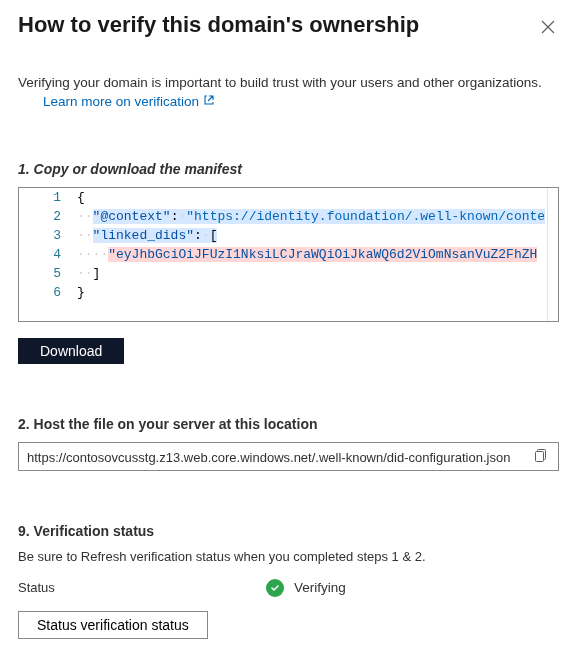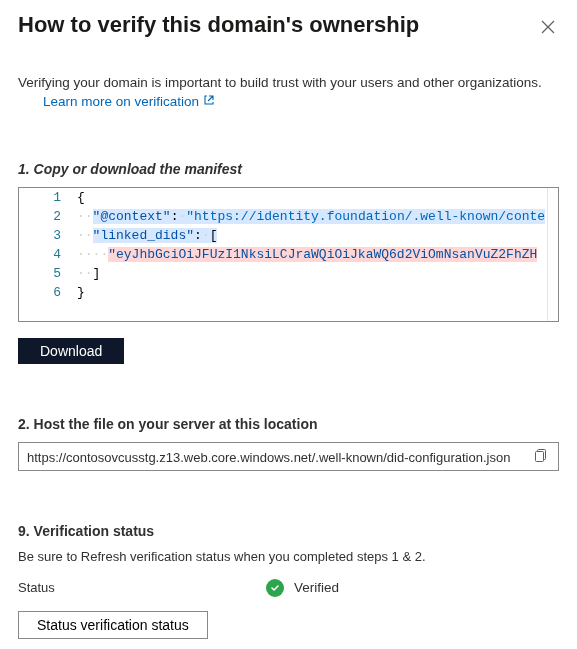--- a/index.html
+++ b/index.html
@@ -194,21 +194,21 @@
 <div class="step-title">9. Verification status</div>
 <p class="status-note">Be sure to Refresh verification status when you completed steps 1 &amp; 2.</p>
 
 <div class="status-row">
   <span class="status-label">Status</span>
   <span class="check-icon">
     <svg width="10" height="10" viewBox="0 0 10 10">
         <path d="M2 5 L4 7 L8 3" stroke="#fff" stroke-width="1.6" fill="none" stroke-linecap="round" stroke-linejoin="round"></path>
       </svg>
   </span>
-  <span class="status-val">Verified</span>
+  <span class="status-val">Verifying</span>
 </div>
 
 <button class="refresh-btn">Status verification status</button>
 
 
 
 
 
 
 </body></html>

